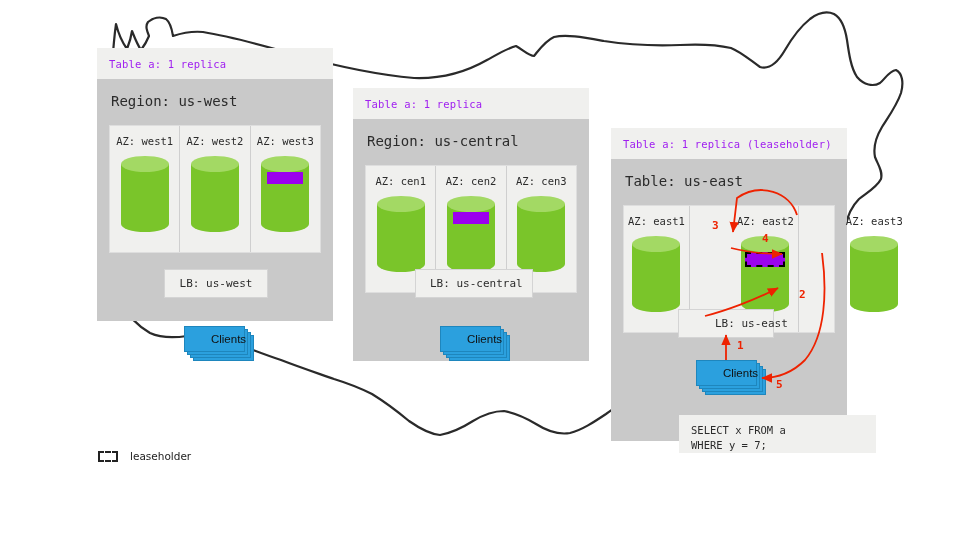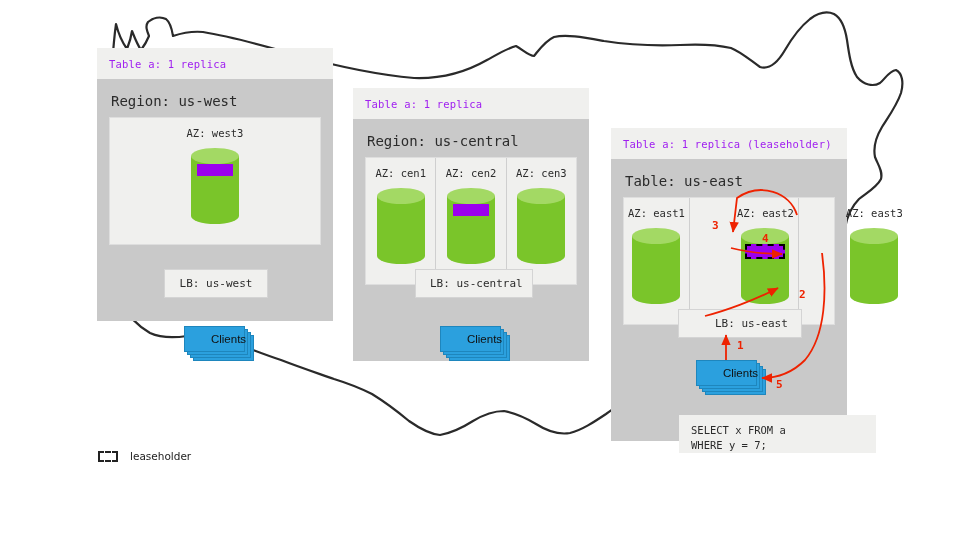--- a/index.html
+++ b/index.html
@@ -37,21 +37,21 @@
     white-space: nowrap;
   }
   .panel-body {
     background: #c9c9c9;
     padding: 0 12px 12px 12px;
   }
   .region-title {
     font-family: "DejaVu Sans Mono", monospace;
     font-size: 14px;
     color: #2b2b2b;
-    padding: 14px 2px 8px 2px;
+    padding: 14px 2px 16px 2px;
     white-space: nowrap;
   }
   .az-row {
     display: flex;
     background: #f0f0ee;
     border: 1px solid #dedede;
     box-sizing: border-box;
   }
   .az-cell {
     flex: 1 1 0;
@@ -297,20 +297,40 @@
   <div class="arrow-num" style="left:712px; top:219px;">3</div>
   <div class="arrow-num" style="left:762px; top:232px;">4</div>
   <div class="arrow-num" style="left:776px; top:378px;">5</div>
 
   <div class="region-panel" style="left:97px; top:48px; width:236px;">
     <div class="panel-header">Table a: 1 replica</div>
     <div class="panel-body" style="height:230px;">
       <div class="region-title">Region: us-west</div>
       <div class="az-row" style="height:128px;">
         <div class="az-cell">
+          <div class="az-label">AZ: west1</div>
+          <div class="cyl-wrap" style="width:48px; height:76px;">
+            <div class="cyl">
+                <div class="cyl-bottom"></div>
+                <div class="cyl-body"></div>
+                <div class="cyl-top"></div>
+              </div>
+          </div>
+        </div>
+        <div class="az-cell">
+          <div class="az-label">AZ: west2</div>
+          <div class="cyl-wrap" style="width:48px; height:76px;">
+            <div class="cyl">
+                <div class="cyl-bottom"></div>
+                <div class="cyl-body"></div>
+                <div class="cyl-top"></div>
+              </div>
+          </div>
+        </div>
+        <div class="az-cell">
           <div class="az-label">AZ: west3</div>
           <div class="cyl-wrap" style="width:48px; height:76px;">
             <div class="cyl">
                 <div class="cyl-bottom"></div>
                 <div class="cyl-body"></div>
                 <div class="cyl-top"></div>
               </div>
             <div class="replica" style="left:6px; top:16px; width:36px; height:12px;"></div>
           </div>
         </div>
@@ -403,21 +423,21 @@
           <div class="cyl-wrap" style="width:48px; height:76px;">
             <div class="cyl">
                 <div class="cyl-bottom"></div>
                 <div class="cyl-body"></div>
                 <div class="cyl-top"></div>
               </div>
           </div>
         </div>
       </div>
     </div>
-    <div class="lb-box" style="left:67px; top:181px; width:124px;padding-left:36px;">LB: us-east</div>
+    <div class="lb-box" style="left:67px; top:181px; width:96px;padding-left:36px;">LB: us-east</div>
     <div class="clients" style="left:85px; top:232px; width:61px; height:26px;">
       <div class="card c3" style="width:61px; height:26px;"></div>
       <div class="card c2" style="width:61px; height:26px;"></div>
       <div class="card c1" style="width:61px; height:26px;"></div>
       <div class="card front" style="width:61px; height:26px;">Clients</div>
     </div>
   </div>
 
   <div class="sql-box" style="left:679px; top:415px; width:197px; height:38px;">SELECT x FROM a
 WHERE y = 7;</div>

